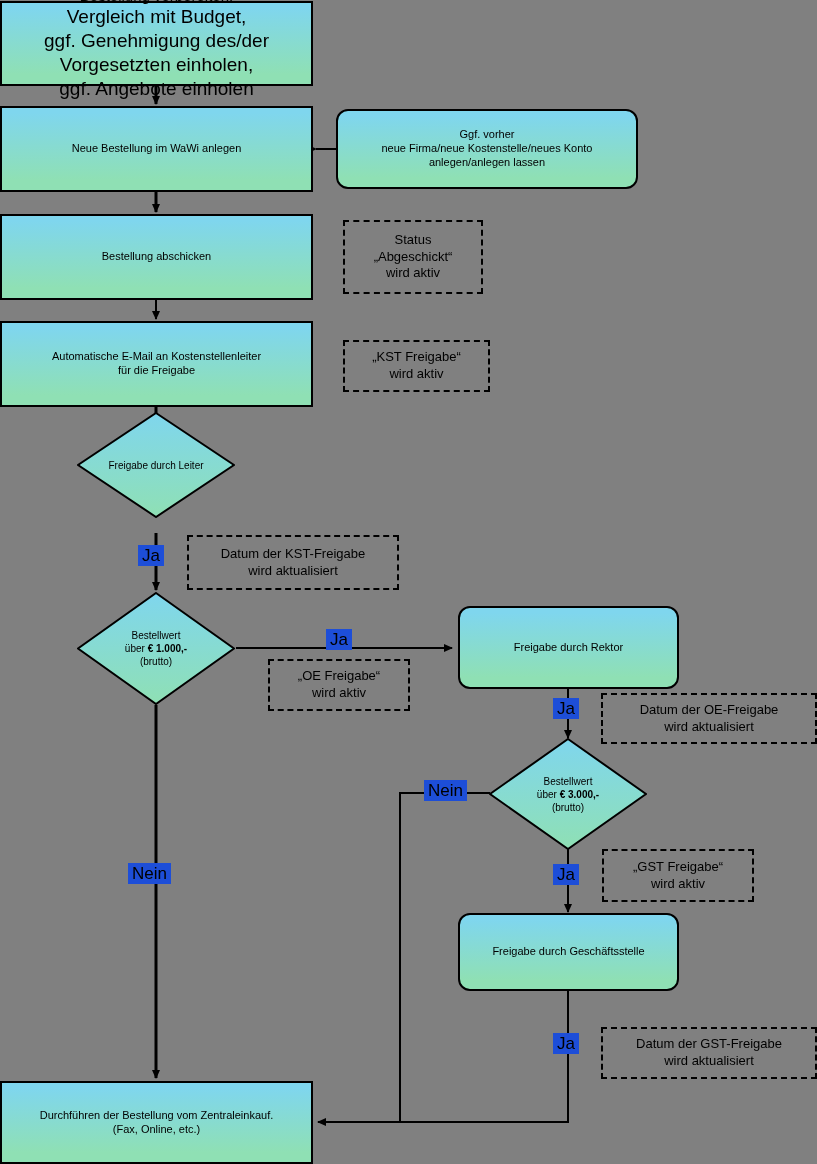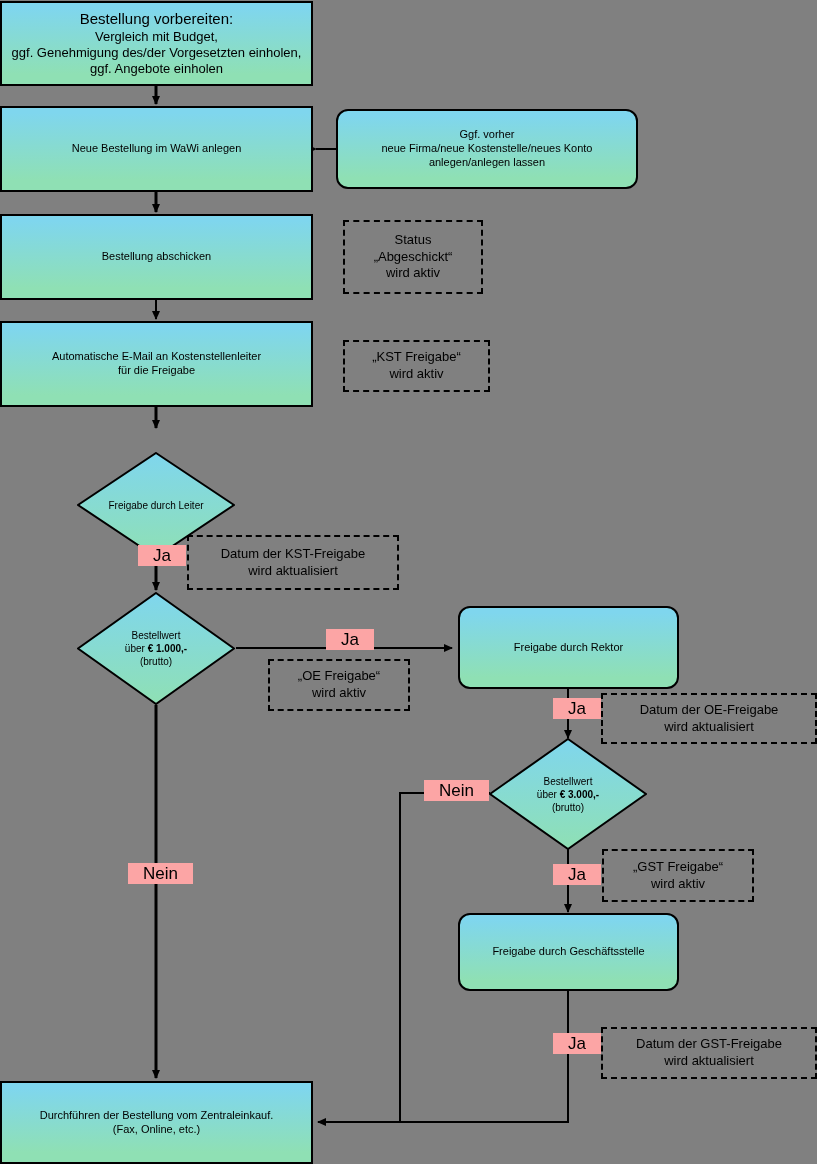--- a/index.html
+++ b/index.html
@@ -24,21 +24,21 @@
     line-height:1.25;
   }
   .proc{
     border:2px solid #000;
     background:linear-gradient(180deg,#7fd6ee 0%, #7fd6ee 6%, #8fe0b4 88%, #8fe0b4 100%);
     font-size:11px;
   }
   .proc.round{border-radius:12px;}
   .proc .inner{padding:0 8px;}
 
-  .big{font-size:13px;}
+  .big{font-size:19px;}
   .t1{font-size:15px;}
 
   .diamond{
     position:absolute;
     display:flex;
     align-items:center;
     justify-content:center;
     text-align:center;
     font-size:10px;
     color:#000;
@@ -57,25 +57,25 @@
     display:flex;align-items:center;justify-content:center;
     text-align:center;
     color:#000000;
     font-size:13px;
     line-height:1.3;
   }
   .note .n-strong{font-weight:normal;font-size:13px;}
 
   .elabel{
     position:absolute;
-    background:#fca5a5;
+    background:#1d4ed8;
     color:#000;
     font-size:17px;
     line-height:1;
-    padding:2px 15px;
+    padding:2px 4px;
     z-index:5;
     white-space:nowrap;
   }
   .sub{display:block;}
   b{font-weight:bold;margin-top:40px;}
 </style>
 </head>
 <body>
 
 <div id="canvas">
@@ -155,21 +155,21 @@
     <div class="inner">Freigabe durch Geschäftsstelle</div>
   </div>
 
   <div class="node proc" style="left:0px;top:1081px;width:313px;height:83px;">
     <div class="inner">
       <div>Durchführen der Bestellung vom Zentraleinkauf.</div>
       <div>(Fax, Online, etc.)</div>
     </div>
   </div>
 
-  <div class="diamond" style="left:77px;top:452px;width:158px;height:106px;">
+  <div class="diamond" style="left:77px;top:412px;width:158px;height:106px;">
     <svg class="shape" viewBox="0 0 158 106" preserveAspectRatio="none">
       <defs>
         <linearGradient id="gd1" x1="0" y1="0" x2="0" y2="1">
           <stop offset="0%" stop-color="#7fd6ee"></stop>
             <stop offset="100%" stop-color="#8fe0b4"></stop>
         </linearGradient>
       </defs>
       <polygon points="79,1 157,53 79,105 1,53" fill="url(#gd1)" stroke="#000" stroke-width="2"></polygon>
     </svg>
     <div class="dtext">Freigabe durch Leiter</div>

